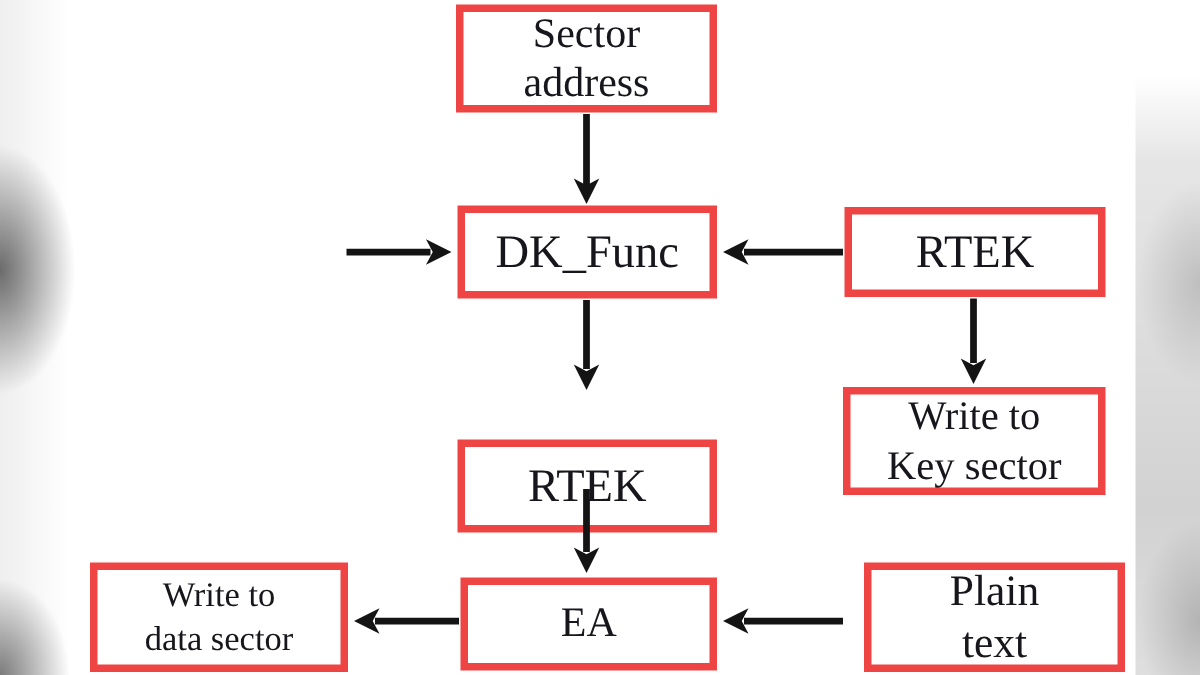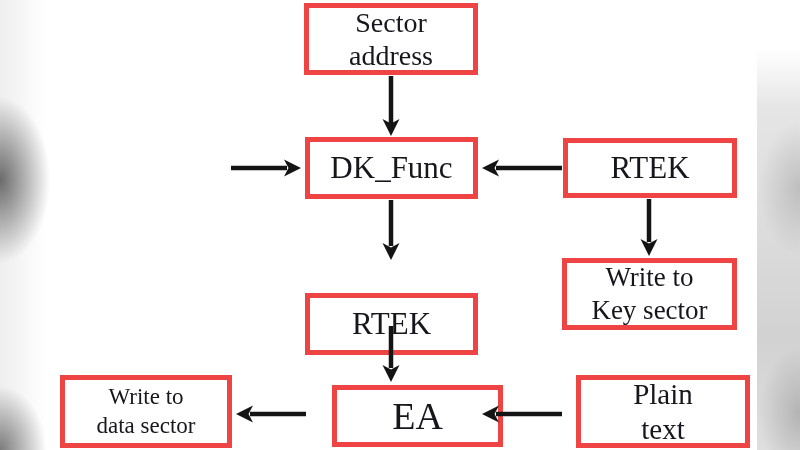--- a/index.html
+++ b/index.html
@@ -40,21 +40,21 @@
     white-space: pre-line;
     line-height: 1.18;
   }
   #n-sector  { left: 304px; top:   3px; width: 174px; height: 72px; font-size: 28px; }
   #n-dek     { left:  62px; top: 137px; width: 168px; height: 62px; font-size: 33px; }
   #n-dkfunc  { left: 305px; top: 137px; width: 173px; height: 62px; font-size: 31px; font-family: Liberation Serif, serif; }
   #n-prng    { left: 563px; top: 138px; width: 174px; height: 60px; font-size: 31px; }
   #n-rtek    { left: 305px; top: 263px; width: 173px; height: 62px; font-size: 31px; margin-top: 30px; }
   #n-wkey    { left: 562px; top: 258px; width: 175px; height: 72px; font-size: 27px; line-height: 1.22; }
   #n-wdata   { left:  60px; top: 375px; width: 172px; height: 73px; font-size: 23px; line-height: 1.25; }
-  #n-ea      { left: 307px; top: 385px; width: 171px; height: 62px; font-size: 38px; margin-left: 25px; }
+  #n-ea      { left: 307px; top: 385px; width: 171px; height: 62px; font-size: 28px; }
   #n-plain   { left: 563px; top: 375px; width: 174px; height: 73px; font-size: 29px; line-height: 1.2; margin-left: 13px; }
   #arrows { position: absolute; left: 0; top: 0; pointer-events: none; }
   #arrows line     { stroke: #141414; stroke-width: 4.5px; }
   #arrows polygon  { fill: #141414; }
 </style>
 </head>
 <body>
 
 <div id="stage">
 

